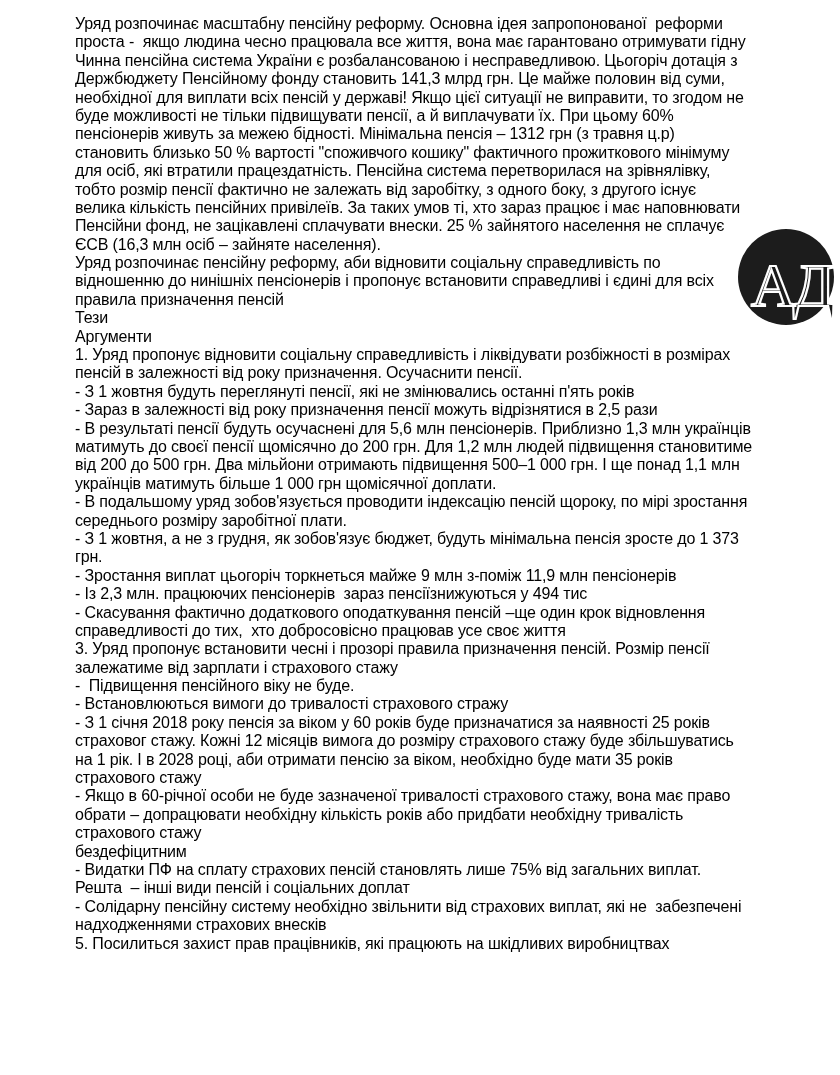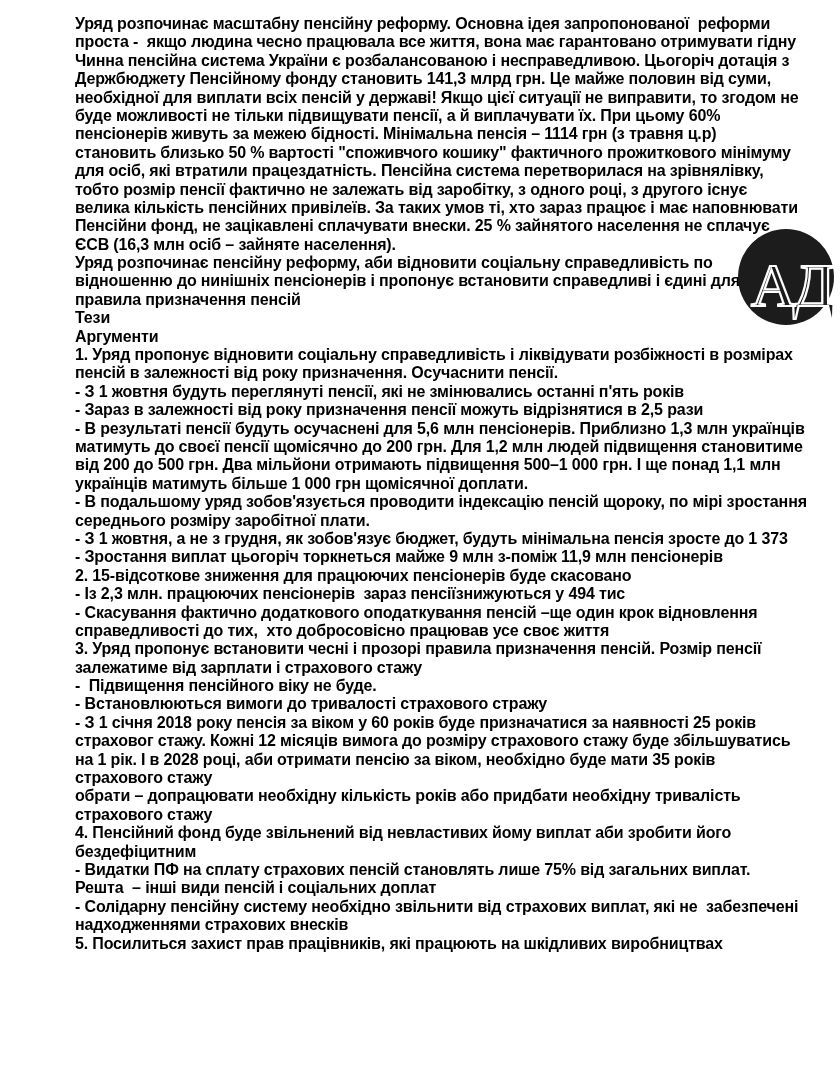--- a/index.html
+++ b/index.html
@@ -20,21 +20,20 @@
     top: 15px;
     width: 720px;
     font-size: 16px;
     line-height: 18.4px;
     letter-spacing: -0.15px;
     color: #000000;
   }
   .doc-text .line {
     white-space: pre;
     height: 18.4px;
-    font-weight: bold;
   }
   .logo-wrap {
     position: absolute;
     left: 736px;
     top: 227px;
     width: 110px;
     height: 104px;
   }
   .logo-wrap svg {
     display: block;
@@ -49,59 +48,59 @@
 
 <div>
 
   <div class="doc-text">
       <div class="line">Уряд розпочинає масштабну пенсійну реформу. Основна ідея запропонованої  реформи</div>
       <div class="line">проста -  якщо людина чесно працювала все життя, вона має гарантовано отримувати гідну</div>
       <div class="line">Чинна пенсійна система України є розбалансованою і несправедливою. Цьогоріч дотація з</div>
       <div class="line">Держбюджету Пенсійному фонду становить 141,3 млрд грн. Це майже половин від суми,</div>
       <div class="line">необхідної для виплати всіх пенсій у державі! Якщо цієї ситуації не виправити, то згодом не</div>
       <div class="line">буде можливості не тільки підвищувати пенсії, а й виплачувати їх. При цьому 60%</div>
-      <div class="line">пенсіонерів живуть за межею бідності. Мінімальна пенсія – 1114 грн (з травня ц.р)</div>
+      <div class="line">пенсіонерів живуть за межею бідності. Мінімальна пенсія – 1312 грн (з травня ц.р)</div>
       <div class="line">становить близько 50 % вартості "споживчого кошику" фактичного прожиткового мінімуму</div>
       <div class="line">для осіб, які втратили працездатність. Пенсійна система перетворилася на зрівнялівку,</div>
-      <div class="line">тобто розмір пенсії фактично не залежать від заробітку, з одного році, з другого існує</div>
+      <div class="line">тобто розмір пенсії фактично не залежать від заробітку, з одного боку, з другого існує</div>
       <div class="line">велика кількість пенсійних привілеїв. За таких умов ті, хто зараз працює і має наповнювати</div>
       <div class="line">Пенсійни фонд, не зацікавлені сплачувати внески. 25 % зайнятого населення не сплачує</div>
       <div class="line">ЄСВ (16,3 млн осіб – зайняте населення).</div>
       <div class="line">Уряд розпочинає пенсійну реформу, аби відновити соціальну справедливість по</div>
       <div class="line">відношенню до нинішніх пенсіонерів і пропонує встановити справедливі і єдині для всіх</div>
       <div class="line">правила призначення пенсій</div>
       <div class="line">Тези</div>
       <div class="line">Аргументи</div>
       <div class="line">1. Уряд пропонує відновити соціальну справедливість і ліквідувати розбіжності в розмірах</div>
       <div class="line">пенсій в залежності від року призначення. Осучаснити пенсії.</div>
       <div class="line">- З 1 жовтня будуть переглянуті пенсії, які не змінювались останні п'ять років</div>
       <div class="line">- Зараз в залежності від року призначення пенсії можуть відрізнятися в 2,5 рази</div>
       <div class="line">- В результаті пенсії будуть осучаснені для 5,6 млн пенсіонерів. Приблизно 1,3 млн українців</div>
       <div class="line">матимуть до своєї пенсії щомісячно до 200 грн. Для 1,2 млн людей підвищення становитиме</div>
       <div class="line">від 200 до 500 грн. Два мільйони отримають підвищення 500–1 000 грн. І ще понад 1,1 млн</div>
       <div class="line">українців матимуть більше 1 000 грн щомісячної доплати.</div>
       <div class="line">- В подальшому уряд зобов'язується проводити індексацію пенсій щороку, по мірі зростання</div>
       <div class="line">середнього розміру заробітної плати.</div>
       <div class="line">- З 1 жовтня, а не з грудня, як зобов'язує бюджет, будуть мінімальна пенсія зросте до 1 373</div>
+      <div class="line">грн.</div>
       <div class="line">- Зростання виплат цьогоріч торкнеться майже 9 млн з-поміж 11,9 млн пенсіонерів</div>
-      <div class="line">2. 15-відсоткове зниження для працюючих пенсіонерів буде скасовано</div>
       <div class="line">- Із 2,3 млн. працюючих пенсіонерів  зараз пенсіїзнижуються у 494 тис</div>
       <div class="line">- Скасування фактично додаткового оподаткування пенсій –ще один крок відновлення</div>
       <div class="line">справедливості до тих,  хто добросовісно працював усе своє життя</div>
       <div class="line">3. Уряд пропонує встановити чесні і прозорі правила призначення пенсій. Розмір пенсії</div>
       <div class="line">залежатиме від зарплати і страхового стажу</div>
       <div class="line">-  Підвищення пенсійного віку не буде.</div>
       <div class="line">- Встановлюються вимоги до тривалості страхового стражу</div>
       <div class="line">- З 1 січня 2018 року пенсія за віком у 60 років буде призначатися за наявності 25 років</div>
       <div class="line">страховог стажу. Кожні 12 місяців вимога до розміру страхового стажу буде збільшуватись</div>
       <div class="line">на 1 рік. І в 2028 році, аби отримати пенсію за віком, необхідно буде мати 35 років</div>
       <div class="line">страхового стажу</div>
+      <div class="line">- Якщо в 60-річної особи не буде зазначеної тривалості страхового стажу, вона має право</div>
       <div class="line">обрати – допрацювати необхідну кількість років або придбати необхідну тривалість</div>
       <div class="line">страхового стажу</div>
-      <div class="line">4. Пенсійний фонд буде звільнений від невластивих йому виплат аби зробити його</div>
       <div class="line">бездефіцитним</div>
       <div class="line">- Видатки ПФ на сплату страхових пенсій становлять лише 75% від загальних виплат.</div>
       <div class="line">Решта  – інші види пенсій і соціальних доплат</div>
       <div class="line">- Солідарну пенсійну систему необхідно звільнити від страхових виплат, які не  забезпечені</div>
       <div class="line">надходженнями страхових внесків</div>
       <div class="line">5. Посилиться захист прав працівників, які працюють на шкідливих виробництвах</div>
     </div>
 
   <div class="logo-wrap">
     <svg width="110" height="104" viewBox="0 0 110 104">

